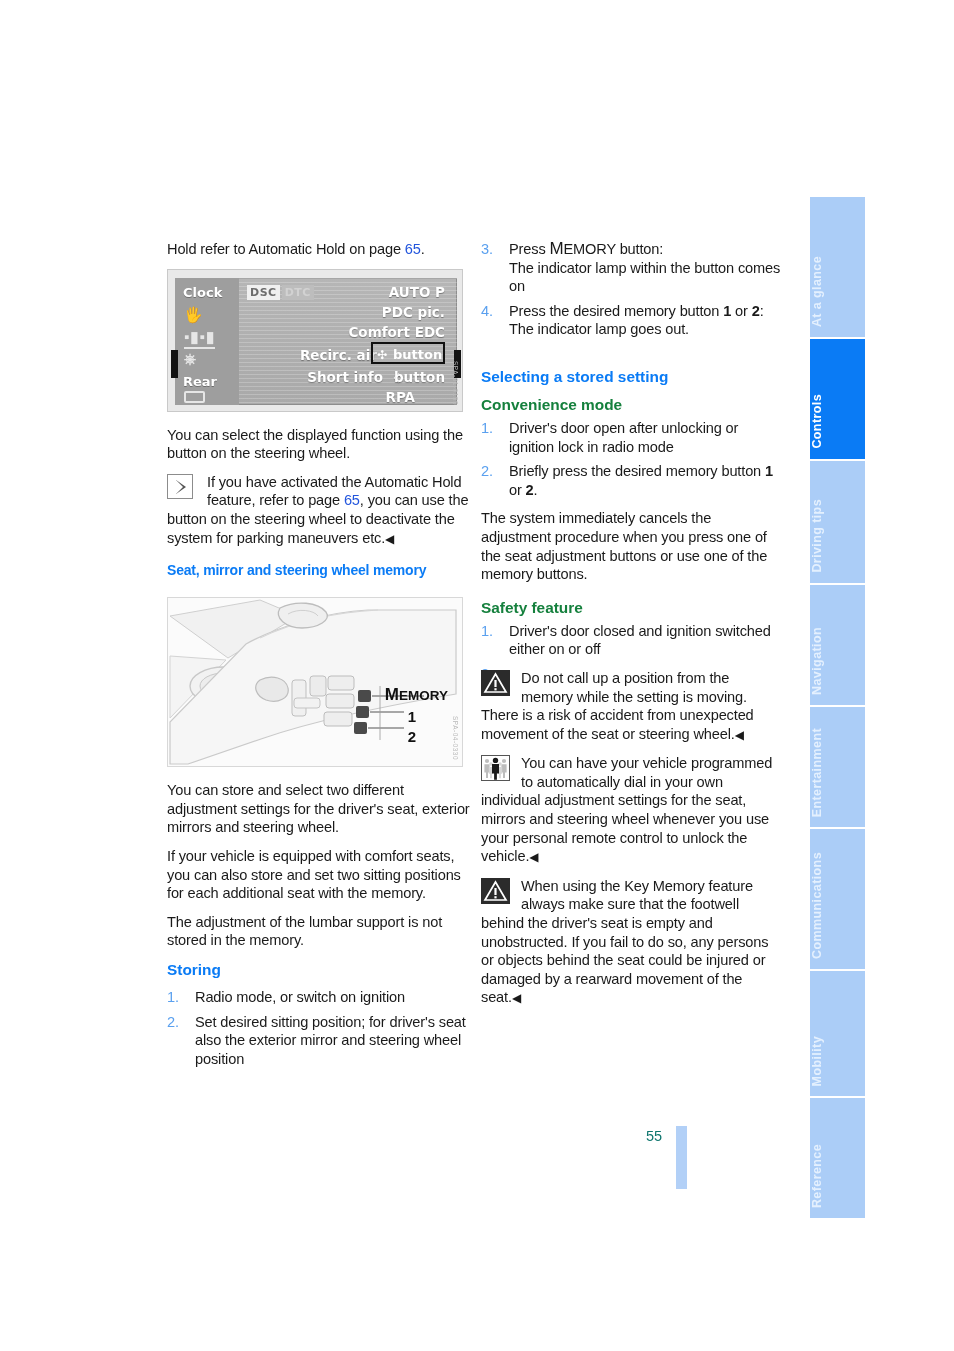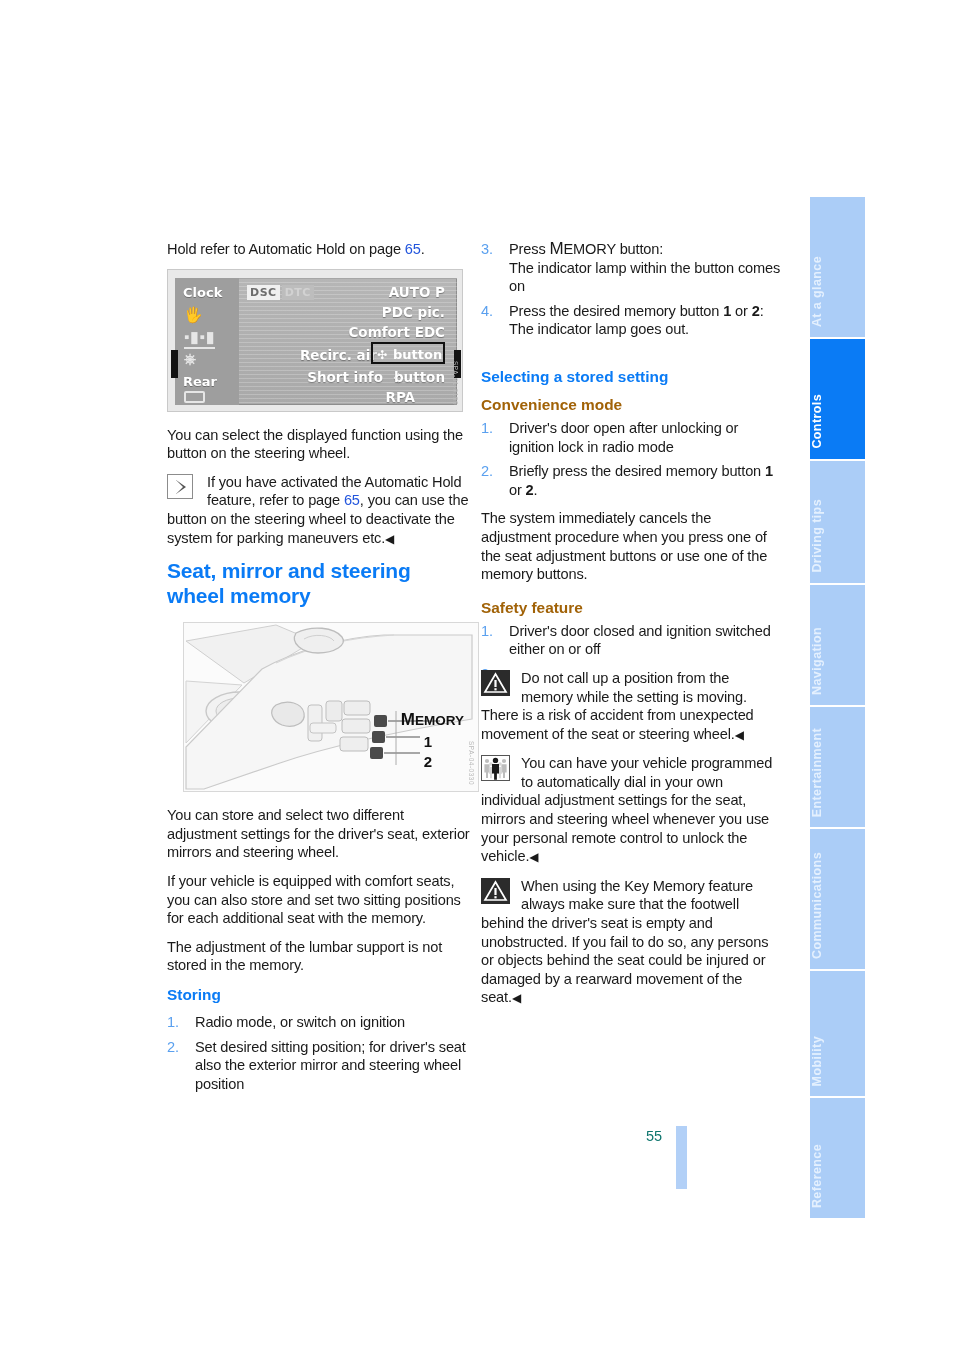--- a/index.html
+++ b/index.html
@@ -35,39 +35,39 @@
   .col-left  { left: 167px; top: 224px; }
   .col-right { left: 481px; top: 224px; }
 
   p.para {
     margin: 0 0 10px 0;
     letter-spacing: -0.15px;
   }
 
   
   h1.chapter-title {
-    font-size: 21px;
+    font-size: 14px;
     line-height: 25px;
     font-weight: bold;
     color: #0a7bf5;
     margin: 0 0 14px 0;
     letter-spacing: -0.2px;
   }
   h2.sec-head {
     font-size: 15.4px;
     line-height: 19px;
     font-weight: bold;
     color: #0a7bf5;
     margin: 0 0 9px 0;
   }
   h3.sub-head {
     font-size: 15.4px;
     line-height: 19px;
     font-weight: bold;
-    color: #a16207;
+    color: #15803d;
     margin: 0 0 5px 0;
   }
 
   
   ol.numlist {
     list-style: none;
     margin: 0 0 10px 0;
     padding: 0;
   }
   ol.numlist li {
@@ -253,21 +253,21 @@
   }
 
   
   .fig-console {
     position: relative;
     width: 296px;
     height: 170px;
     background: #f7f7f7;
     border: 1px solid #d8d8d8;
     box-sizing: border-box;
-    margin: 0 0 14px 16px;
+    margin: 0 0 14px 0;
     overflow: hidden;
   }
   .memlabel {
     position: absolute;
     right: 14px;
     font-family: "Liberation Sans", sans-serif;
     font-weight: bold;
     color: #111;
   }
   .memlabel.m  { top: 88px;  font-size: 15px; }

